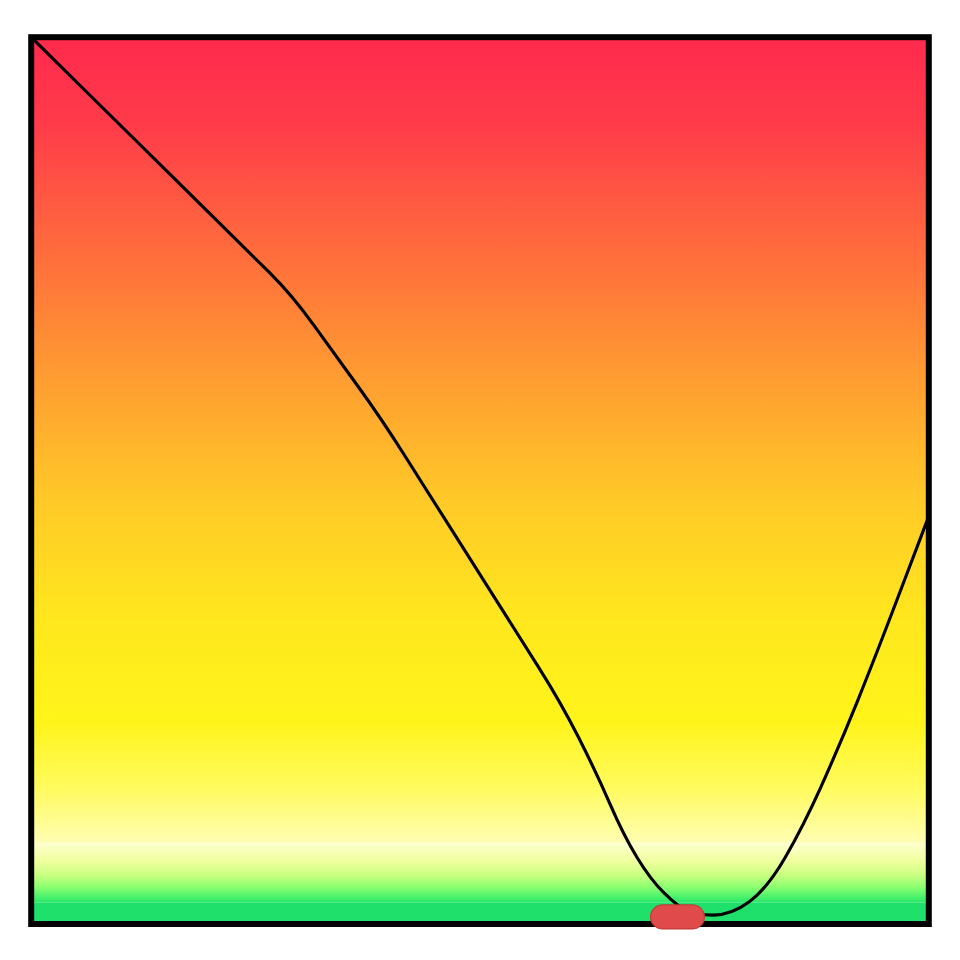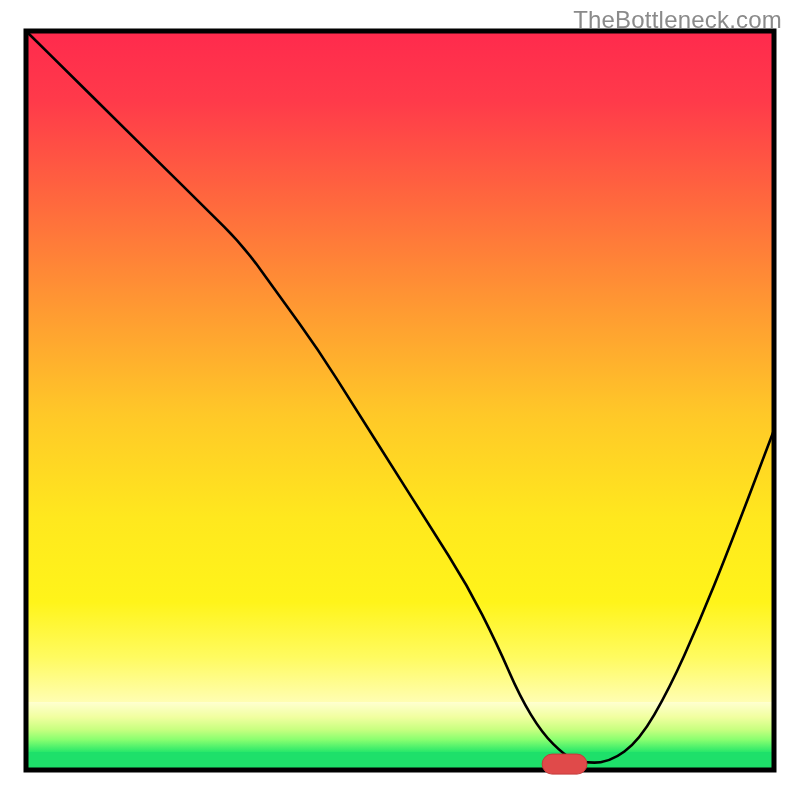--- a/index.html
+++ b/index.html
@@ -27,21 +27,20 @@
   svg.chart {
     position: absolute;
     top: 0;
     left: 0;
   }
 </style>
 </head>
 <body>
 <div class="container">
 
-  <div class="watermark">TheBottleneck.com</div>
 
   <svg class="chart" width="800" height="800" viewBox="0 0 800 800">
     <defs>
 
       <linearGradient id="grad-main" x1="0" y1="0" x2="0" y2="1">
         <stop offset="0%" stop-color="#ff2a4d"></stop>
         <stop offset="10%" stop-color="#ff3a4a"></stop>
         <stop offset="25%" stop-color="#ff6a3d"></stop>
         <stop offset="40%" stop-color="#ff9a32"></stop>
         <stop offset="55%" stop-color="#ffc828"></stop>

